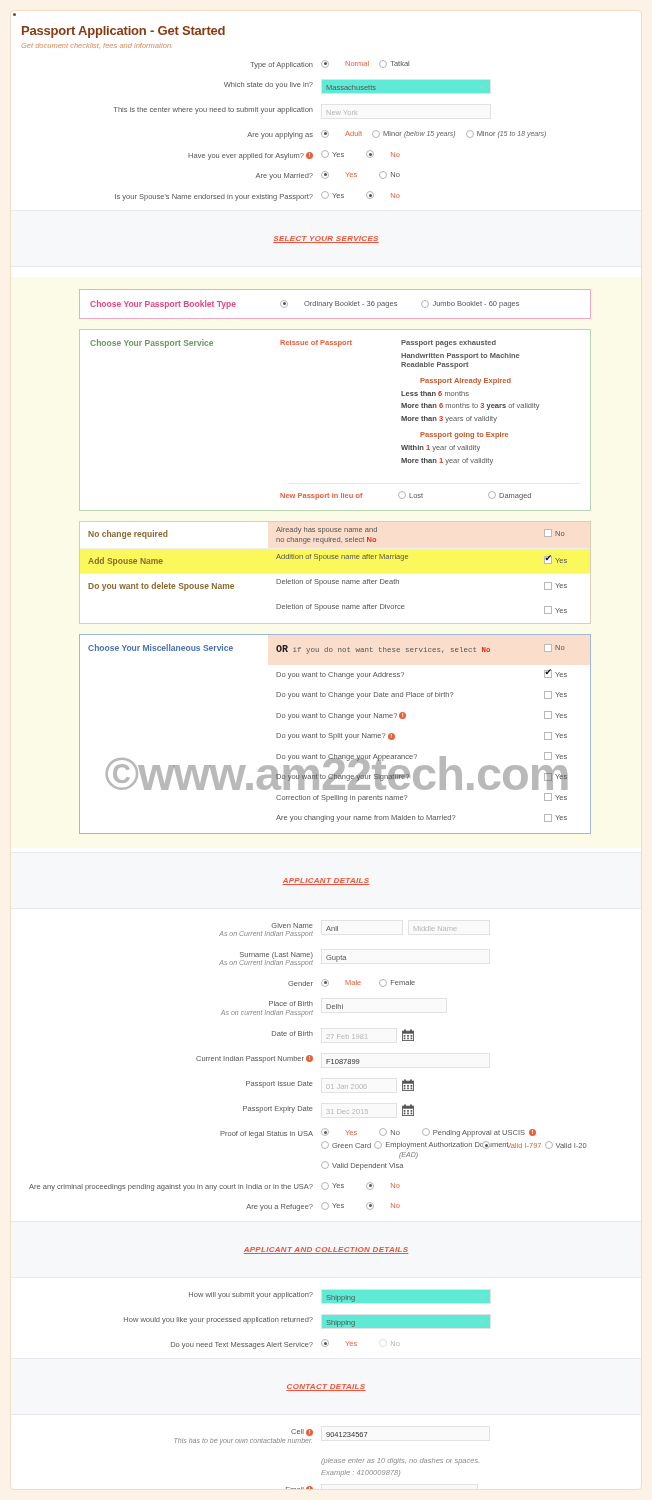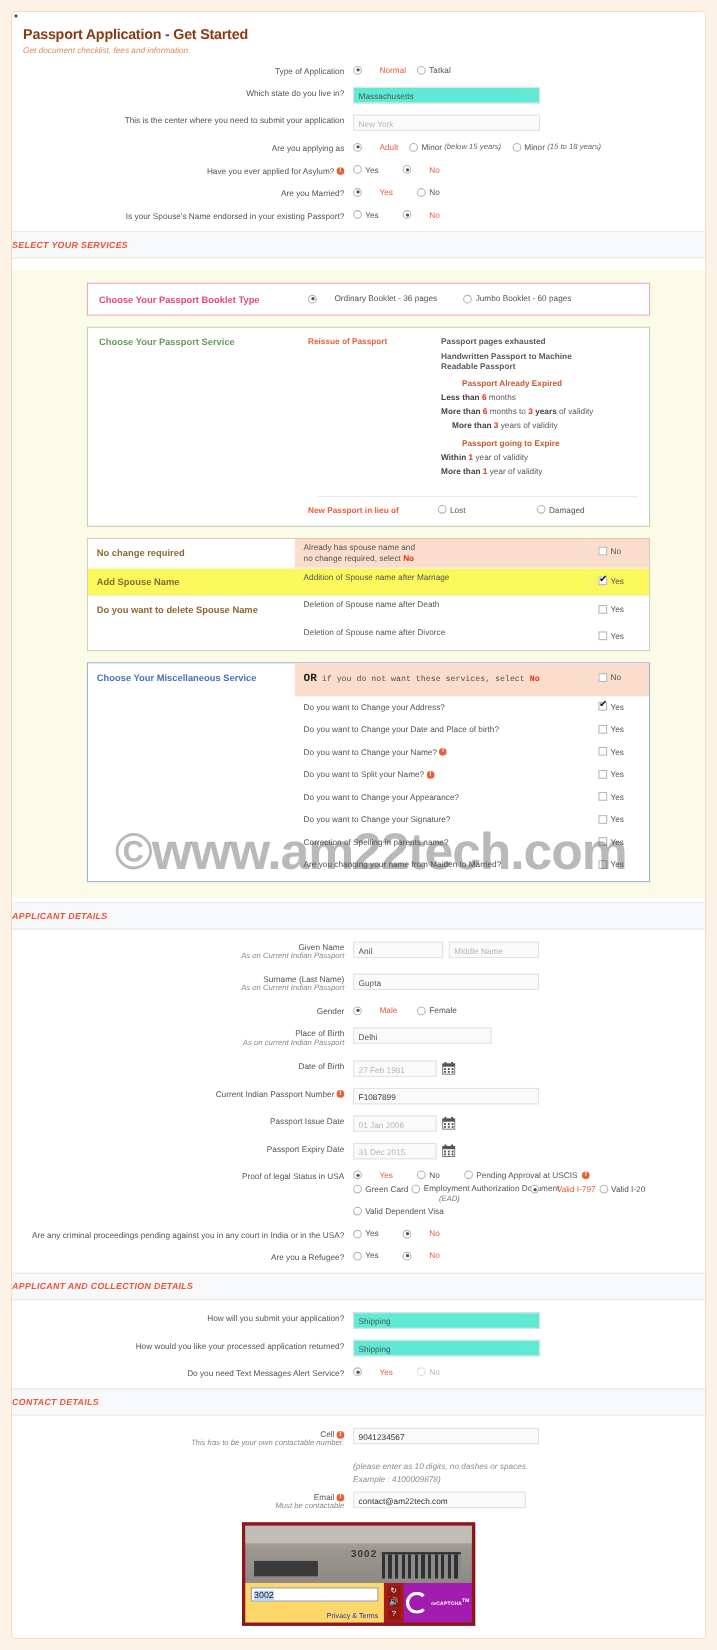--- a/index.html
+++ b/index.html
@@ -68,22 +68,22 @@
   .sel .cv { position:absolute; right:5px; top:3px; width:7px; height:7px; }
   .cal { margin-left:5px; display:inline-block; vertical-align:middle; }
 
   .info { display:inline-block; width:7px; height:7px; border-radius:50%;
           background:#e8603c; color:#fff; font-size:6px; font-weight:bold; line-height:7px;
           text-align:center; vertical-align:middle; margin-left:2px; }
 
   
   .secbar {
     background:#f7f8fa; border-top:1px solid #e8e8ee; border-bottom:1px solid #e8e8ee;
-    text-align:left; padding:7px 0; margin:4px 0 10px 0;
-    font-size:8px; font-weight:bold; font-style:italic; color:#f0523a; letter-spacing:0.3px;
+    text-align:center; padding:23px 0; margin:4px 0 10px 0;
+    font-size:8px; font-weight:bold; font-style:italic; color:#f0523a; letter-spacing:0.3px;text-decoration:underline;
   }
 
   
   .svcwrap { background:#fbfbe8; padding:12px 0 14px 0; }
   .card { margin:0 50px 10px 68px; background:#fff; }
   .card-pink { border:1px solid #f2a8c0; }
   .card-green { border:1px solid #b9d4b1; }
   .card-tan { border:1px solid #d8cfbb; }
   .card-blue { border:1px solid #9db7d6; }
   .ctitle { font-size:8.5px; font-weight:bold; }
@@ -301,21 +301,21 @@
             <span class="dot"></span>
             <span class="t" style="margin-left:3px;"><b class="b">More than</b>
               <span class="rn">6</span>
               <span>months to</span>
               <span class="rn">3</span>
               <b class="b">years</b>
               <span>of validity</span></span>
           </div>
           <div class="ropt">
             <span class="dot"></span>
-            <span class="t" style="margin-left:13px;"><b class="b">More than</b>
+            <span class="t" style="margin-left:3px;"><b class="b">More than</b>
               <span class="rn">3</span>
               <span>years of validity</span></span>
           </div>
 
           <div class="grp-h">Passport going to Expire</div>
 
           <div class="ropt">
             <span class="dot" style="border-color:#8f8f8f;">
                 <span style="position:absolute;left:1.5px;top:1.5px;width:3px;height:3px;border-radius:50%;background:#555;display:block;"></span>
               </span>

